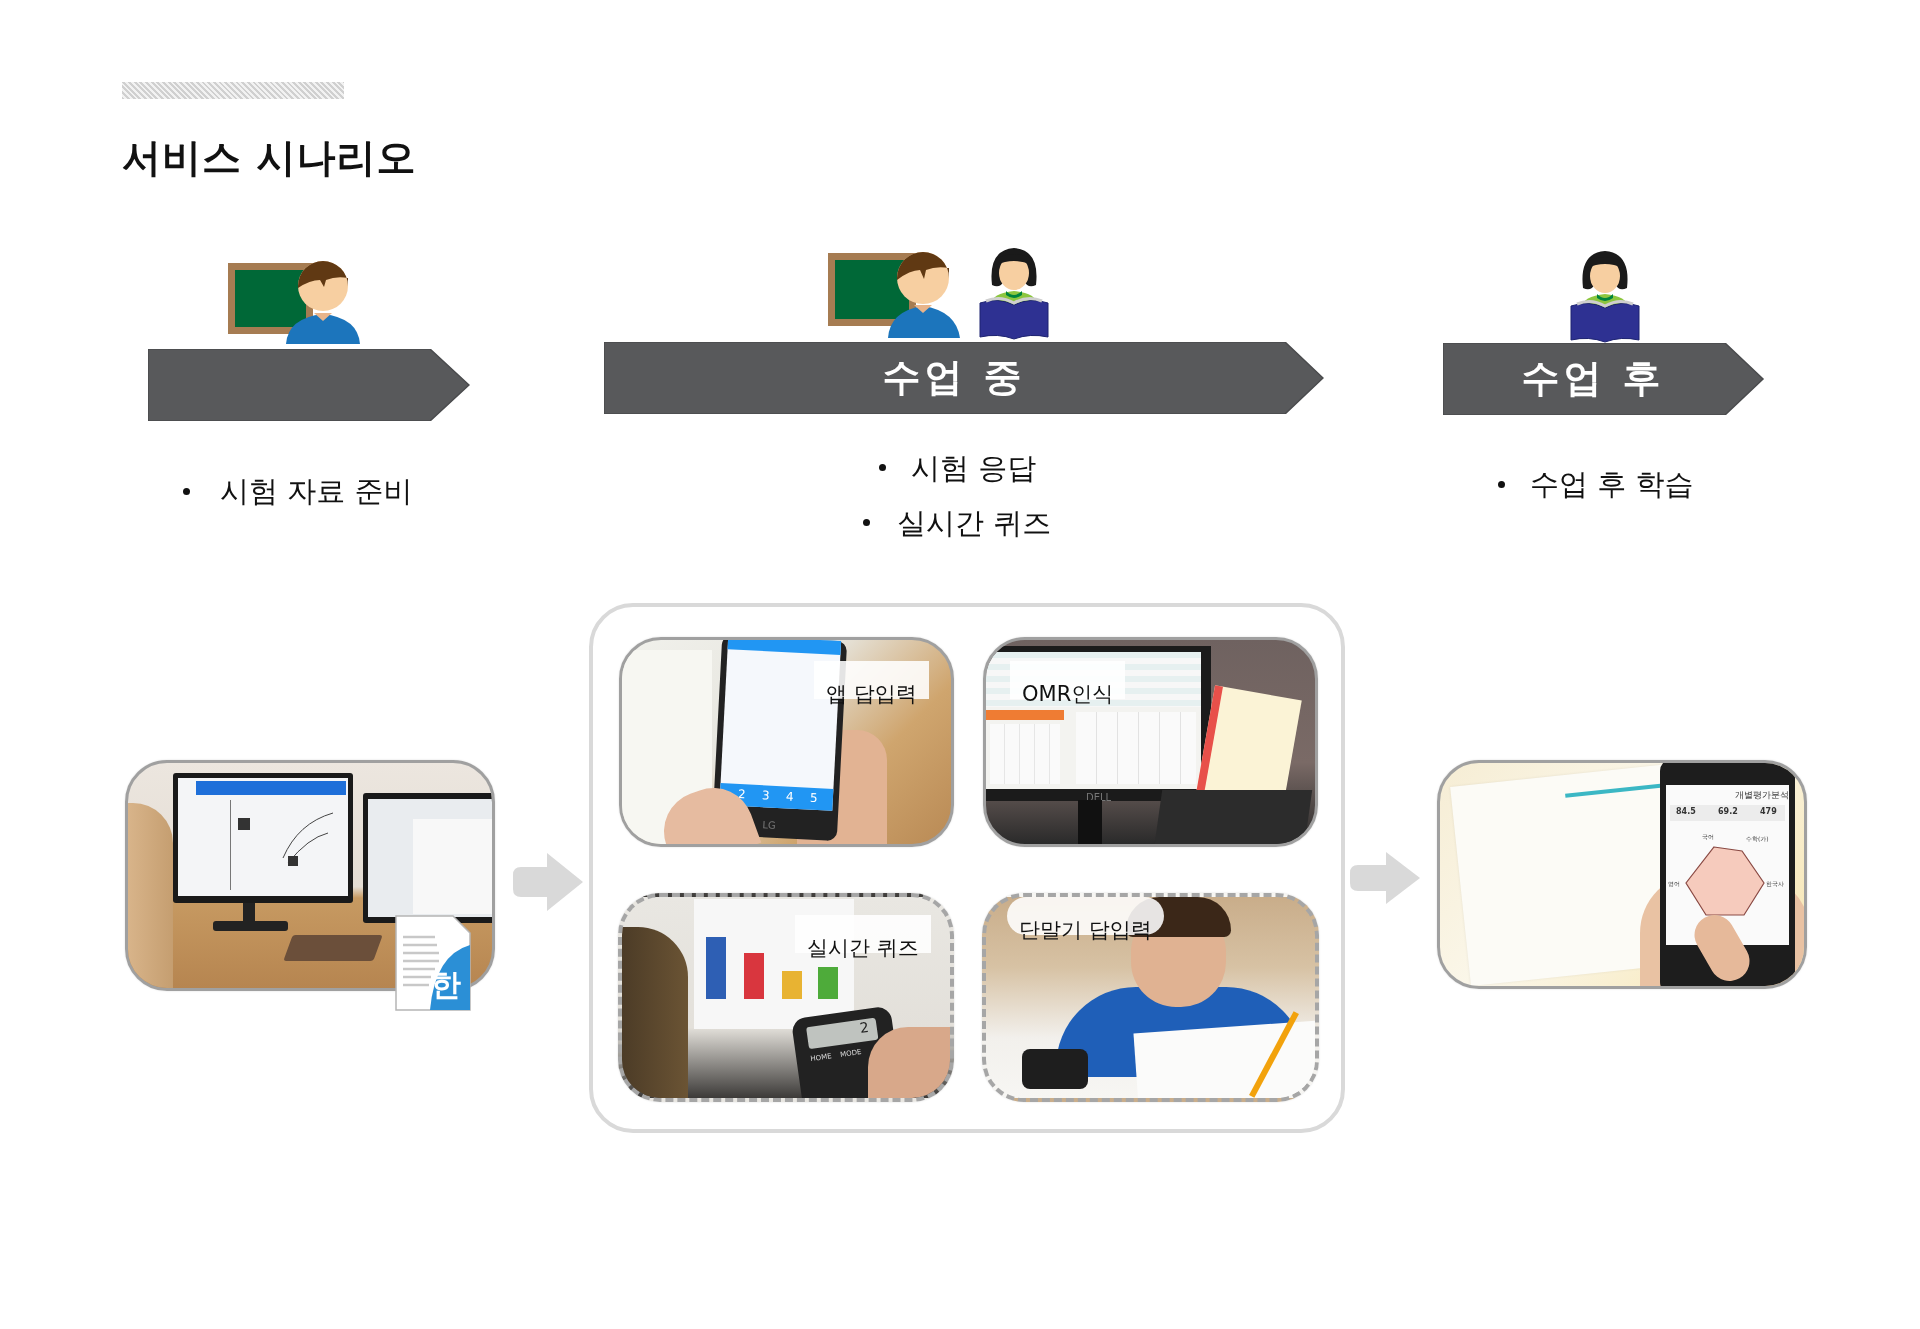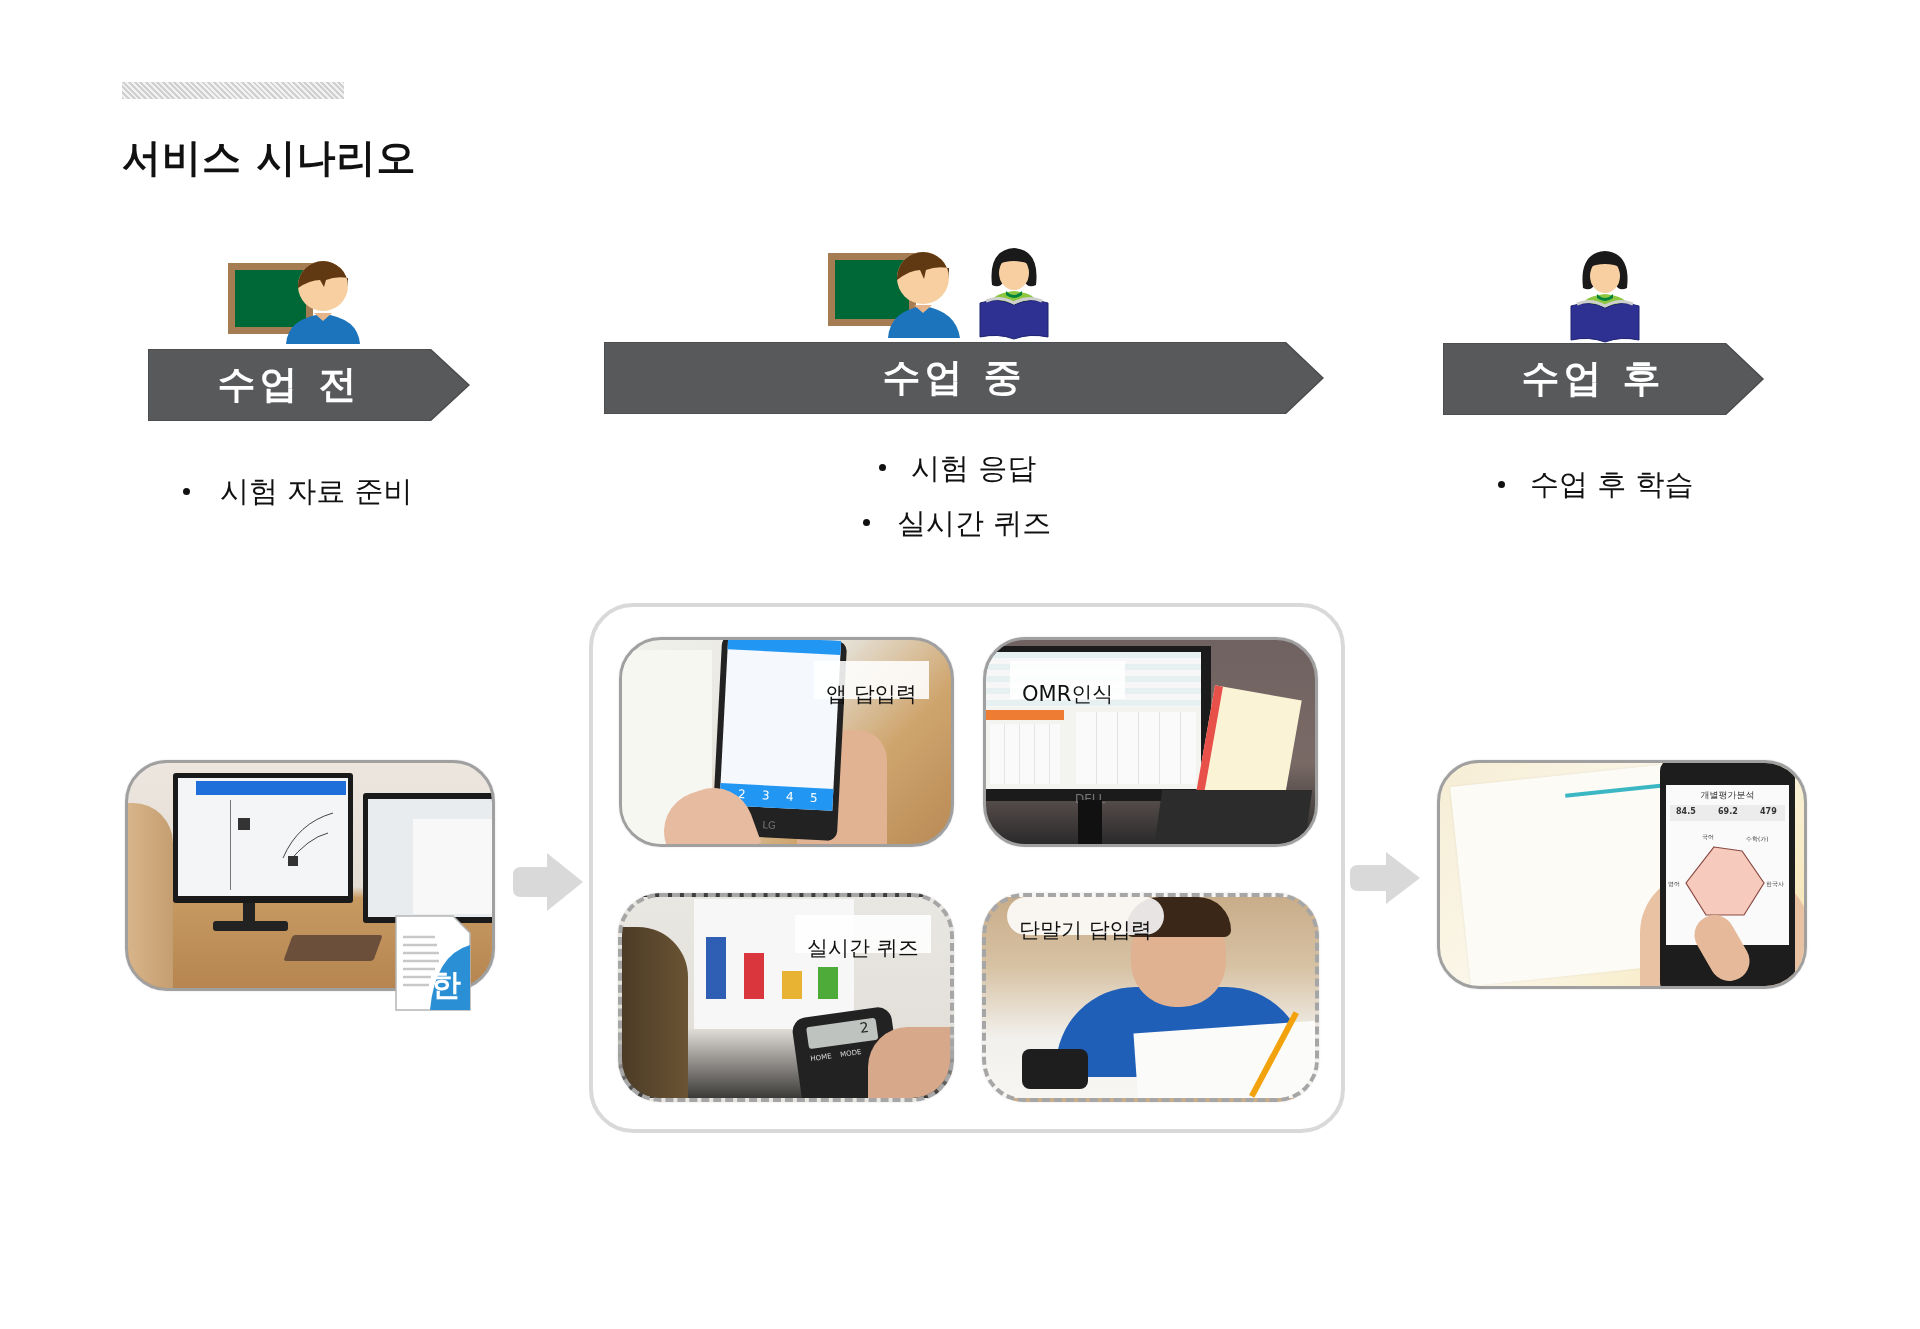--- a/index.html
+++ b/index.html
@@ -60,21 +60,20 @@
     <path d="M60 86 Q62 60 97 56 Q132 60 134 86 Z" fill="#1c75bc"></path>
     <path d="M88 55 L97 63 L106 55 Z" fill="#e8b48a"></path>
     <circle cx="97" cy="28" r="25" fill="#f7cfa1"></circle>
     <path d="M72 28 A25 25 0 0 1 122 28 L122 20 Q110 18 100 22 L98 29 L94 22 Q84 22 72 30 Z" fill="#603913"></path>
   </svg>
 </div>
 <div class="abs phase" style="left:148px; top:349px; width:322px;">
   <svg width="322" height="72" viewBox="0 0 322 72">
       <polygon points="0,0 282,0 321,36 282,72 0,72" fill="#58595b" stroke="#4a4b4d" stroke-width="1.5"></polygon>
     </svg>
-  <div class="plabel" style="left:0; width:282px;">수업 전</div>
 </div>
 <div class="abs bullets">
   <span class="bullet-dot" style="left:183px; top:488px;"></span>
   <span class="bullet-line" style="left:220px; top:472px;">시험 자료 준비</span>
 </div>
 
 <div class="abs" style="left:826px; top:248px; width:140px; height:90px;">
   <svg width="140" height="90" viewBox="0 0 140 90">
     <rect x="2" y="5" width="88" height="73" fill="#a67c52"></rect>
     <rect x="9" y="12" width="74" height="59" fill="#006837"></rect>
@@ -207,21 +206,21 @@
 
 <div class="abs photo" style="left:983px; top:637px; width:335px; height:210px; background:linear-gradient(180deg,#6f6260 0%,#7a6a66 60%,#2a2a2a 100%);">
 
   <div class="abs" style="left:0; top:6px; width:225px; height:155px; background:#1b1b1b;">
     <div class="abs" style="left:0; top:6px; width:215px; height:137px; background:#f3f3f0;">
       <div class="abs" style="left:0; top:0; width:215px; height:55px; background:repeating-linear-gradient(180deg,#e6f0f0 0 6px,#f7f7f7 6px 12px);"></div>
       <div class="abs" style="left:0; top:58px; width:78px; height:10px; background:#ef7c33;"></div>
       <div class="abs" style="left:4px; top:72px; width:70px; height:60px; background:repeating-linear-gradient(90deg,#fafafa 0 14px,#e6e6e6 14px 15px);"></div>
       <div class="abs" style="left:90px; top:60px; width:120px; height:72px; background:repeating-linear-gradient(90deg,#fafafa 0 20px,#e2e2e2 20px 21px);"></div>
     </div>
-    <span class="abs" style="left:89px; top:146px; color:#777; font-size:12px;">DELL</span>
+    <span class="abs" style="left:100px; top:146px; color:#777; font-size:10px;">DELL</span>
   </div>
   <div class="abs" style="left:92px; top:160px; width:24px; height:50px; background:#111;"></div>
 
   <div class="abs" style="left:218px; top:52px; width:88px; height:120px; background:#fbf3d6; border-left:8px solid #e8504a; transform:rotate(10deg);"></div>
 
   <div class="abs" style="left:172px; top:150px; width:150px; height:60px; background:#2c2c2c; transform:skewX(-8deg);"></div>
   <div class="card-label" style="left:24px; top:21px;">OMR인식</div>
 </div>
 
 <div class="abs photo dashed" style="left:618px; top:893px; width:336px; height:209px; background:linear-gradient(180deg,#e9e7e2 0%,#e3e0da 65%,#3c3a38 100%);">
@@ -266,21 +265,21 @@
 
 <div class="abs photo" style="left:1437px; top:760px; width:370px; height:229px; background:linear-gradient(135deg,#f6edd4 0%,#fbf7ea 45%,#f6e4ad 100%);">
 
   <div class="abs" style="left:20px; top:12px; width:220px; height:200px; background:#fcfbf6; transform:rotate(-6deg); box-shadow:0 0 3px rgba(0,0,0,0.08);"></div>
   <div class="abs" style="left:125px; top:25px; width:110px; height:4px; background:#3bb7c4; transform:rotate(-6deg);"></div>
 
   <div class="abs" style="left:200px; top:110px; width:170px; height:130px; background:#e9c2a3; border-radius:60px 60px 0 0;"></div>
 
   <div class="abs" style="left:220px; top:-4px; width:135px; height:235px; background:#1d1d1d; border-radius:12px;">
     <div class="abs" style="left:6px; top:26px; width:123px; height:160px; background:#fafafa;">
-      <div class="abs" style="left:0; width:123px; top:4px; text-align:center; font-size:9px; color:#333;">개별평가분석</div>
+      <div class="abs" style="left:0; width:123px; top:4px; text-align:right; font-size:9px; color:#333;">개별평가분석</div>
       <div class="abs" style="left:4px; top:20px; width:115px; height:16px; background:#ececec;">
         <span class="abs" style="left:6px; top:2px; font-size:8px; font-weight:bold; color:#333;">84.5</span>
         <span class="abs" style="left:48px; top:2px; font-size:8px; font-weight:bold; color:#333;">69.2</span>
         <span class="abs" style="left:90px; top:2px; font-size:8px; font-weight:bold; color:#333;">479</span>
       </div>
       <svg class="abs" style="left:14px; top:52px;" width="96" height="90" viewBox="0 0 96 90">
         <polygon points="34,10 62,14 84,46 64,78 26,78 6,46" fill="#f6cbbd" stroke="#8a4a44" stroke-width="1.2"></polygon>
       </svg>
       <span class="abs" style="left:36px; top:48px; font-size:6px; color:#444;">국어</span>
       <span class="abs" style="left:80px; top:50px; font-size:6px; color:#444;">수학(가)</span>

